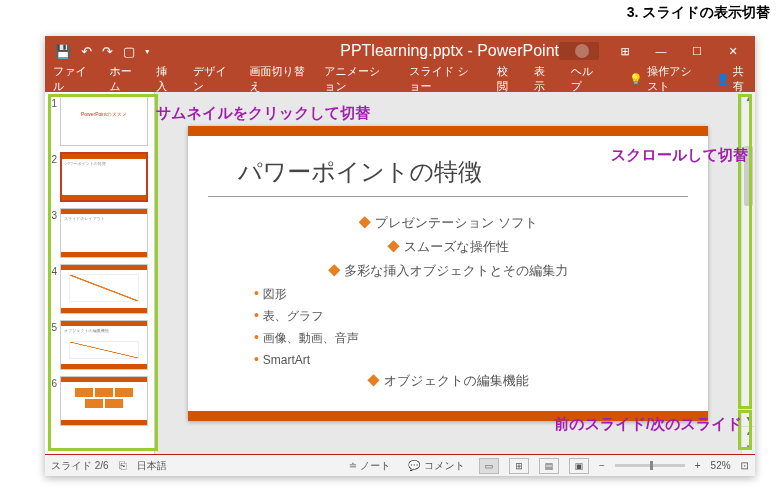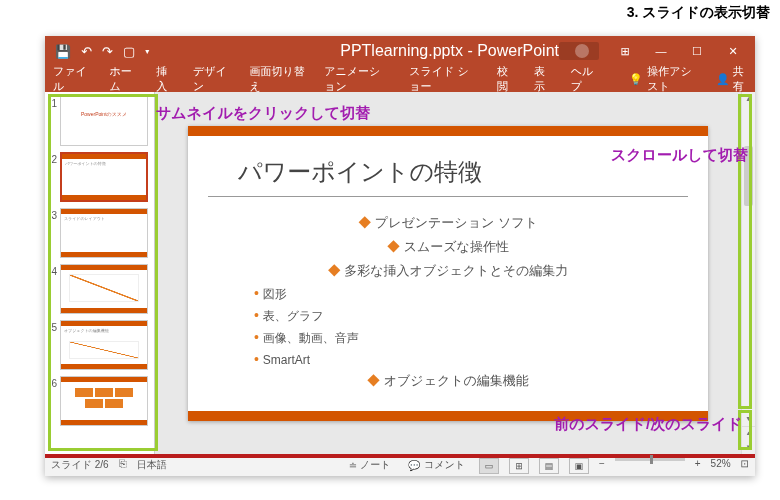--- a/index.html
+++ b/index.html
@@ -40,21 +40,21 @@
 .bullet-1 { padding: 3px 0; text-align: center; }
 .bullet-1::before { content: "◆ "; color: #e67e22; }
 .bullet-2 { padding: 2px 0 2px 26px; font-size: 12px; }
 .bullet-2::before { content: "• "; color: #e67e22; font-size: 14px; }
 .vscroll { width: 14px; background: #f0f0f0; border-left: 1px solid #ddd; display: flex; flex-direction: column; }
 .vscroll .arrow { height: 14px; text-align: center; font-size: 8px; color: #777; line-height: 14px; }
 .vscroll .track { flex: 1; position: relative; }
 .vscroll .thumb-sb { position: absolute; top: 40px; left: 2px; right: 2px; height: 60px; background: #ccc; border-radius: 2px; }
 .vscroll .nav-btns { height: 28px; border-top: 1px solid #ddd; }
 .vscroll .nav-btn { height: 14px; text-align: center; font-size: 7px; color: #777; line-height: 12px; }
-.statusbar { height: 22px; background: #f3f3f3; border-top: 4px solid #b91c1c; display: flex; align-items: flex-start; font-size: 10px; color: #555; padding: 0 6px; gap: 10px; }
+.statusbar { height: 22px; background: #f3f3f3; border-top: 1px solid #b91c1c; display: flex; align-items: center; font-size: 10px; color: #555; padding: 0 6px; gap: 10px; }
 .statusbar .spacer { flex: 1; }
 .sb-btn { display: flex; align-items: center; gap: 3px; padding: 0 4px; }
 .view-btn { width: 20px; height: 16px; border: 1px solid #bbb; display: flex; align-items: center; justify-content: center; font-size: 9px; }
 .view-btn.active { background: #ddd; }
 .zoom-slider { width: 70px; height: 3px; background: #ccc; position: relative; }
 .zoom-slider::after { content: ""; position: absolute; left: 35px; top: -3px; width: 3px; height: 9px; background: #888; }
 
 .annotation { position: absolute; font-weight: bold; font-size: 15px; color: #a21caf; z-index: 50; }
 .highlight-green { position: absolute; border: 3px solid #9acd32; z-index: 40; pointer-events: none; }
 </style>

